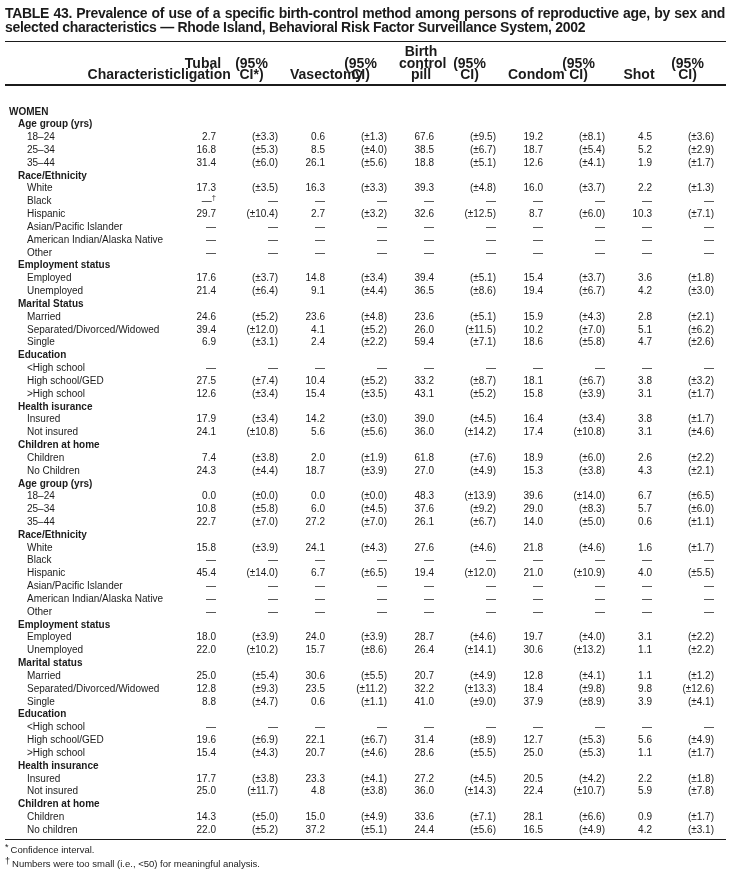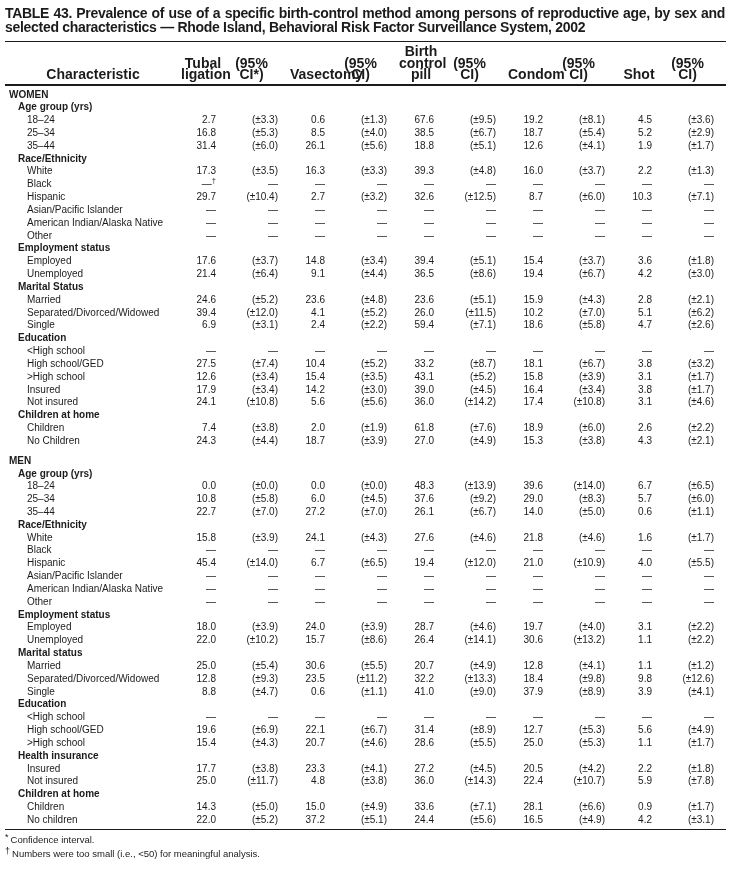--- a/index.html
+++ b/index.html
@@ -17,33 +17,33 @@
   table.prev {
     border-collapse:collapse; table-layout:fixed; width:721px;
     margin-top:7px; border-top:1.5px solid #1b1b1b; border-bottom:1.5px solid #1b1b1b;
   }
   .w-char { width:176px; } .w-val { width:44px; } .w-ci { width:65px; }
   thead th {
     font-weight:bold; font-size:14px; line-height:11.5px;
     vertical-align:bottom; padding:4px 0 3px 0;
     border-bottom:2px solid #1b1b1b; white-space:pre-line;
   }
-  th.c-char { text-align:center; padding-left:0;margin-left:29px; }
+  th.c-char { text-align:right; padding-left:0;margin-left:29px; }
   th.c-val  { text-align:center; }
   th.c-ci   { padding-right:12px; }
   tbody td { font-size:10px; line-height:12.83px; white-space:nowrap; }
   td.c-val { text-align:right; padding-right:9px; }
   td.c-ci  { text-align:right; padding-right:12px; }
   tr.r-sec td { font-weight:bold; }
   tr.r-sec td.c-char { padding-left:4px; }
   tr.r-sub td { font-weight:bold;margin-top:44px; }
   tr.r-sub td.c-char { padding-left:13px; }
   tr.r-d td.c-char { padding-left:22px; }
   tr.gap td { padding-top:7px; }
-  tbody tr:first-child td { padding-top:3px; }
+  tbody tr:first-child td { padding-top:20px; }
   tbody tr:last-child td { padding-bottom:2px; }
   sup { font-size:7.5px; line-height:0; }
   .footnotes { margin-top:3px; font-size:9.5px; line-height:13px; }
   .fn-marker { display:inline-block; font-size:9px; position:relative; top:-2.5px; margin-right:2px; }
 </style>
 </head>
 <body>
 
 <div class="page">
   <div class="title">TABLE 43. Prevalence of use of a specific birth-control method among persons of reproductive age, by sex and selected characteristics — Rhode Island, Behavioral Risk Factor Surveillance System, 2002</div>
@@ -319,20 +319,24 @@
           <td class="c-ci">(±3.4)</td>
           <td class="c-val">15.4</td>
           <td class="c-ci">(±3.5)</td>
           <td class="c-val">43.1</td>
           <td class="c-ci">(±5.2)</td>
           <td class="c-val">15.8</td>
           <td class="c-ci">(±3.9)</td>
           <td class="c-val">3.1</td>
           <td class="c-ci">(±1.7)</td>
         </tr>
+        <tr class="r-sub">
+          <td class="c-char">Health isurance</td>
+          <td colspan="10"></td>
+        </tr>
         <tr class="r-d">
           <td class="c-char">Insured</td>
           <td class="c-val">17.9</td>
           <td class="c-ci">(±3.4)</td>
           <td class="c-val">14.2</td>
           <td class="c-ci">(±3.0)</td>
           <td class="c-val">39.0</td>
           <td class="c-ci">(±4.5)</td>
           <td class="c-val">16.4</td>
           <td class="c-ci">(±3.4)</td>
@@ -375,24 +379,20 @@
           <td class="c-ci">(±4.4)</td>
           <td class="c-val">18.7</td>
           <td class="c-ci">(±3.9)</td>
           <td class="c-val">27.0</td>
           <td class="c-ci">(±4.9)</td>
           <td class="c-val">15.3</td>
           <td class="c-ci">(±3.8)</td>
           <td class="c-val">4.3</td>
           <td class="c-ci">(±2.1)</td>
         </tr>
-        <tr class="r-sec gap">
-          <td class="c-char">MEN</td>
-          <td colspan="10"></td>
-        </tr>
         <tr class="r-sub">
           <td class="c-char">Age group (yrs)</td>
           <td colspan="10"></td>
         </tr>
         <tr class="r-d">
           <td class="c-char">18–24</td>
           <td class="c-val">0.0</td>
           <td class="c-ci">(±0.0)</td>
           <td class="c-val">0.0</td>
           <td class="c-ci">(±0.0)</td>

